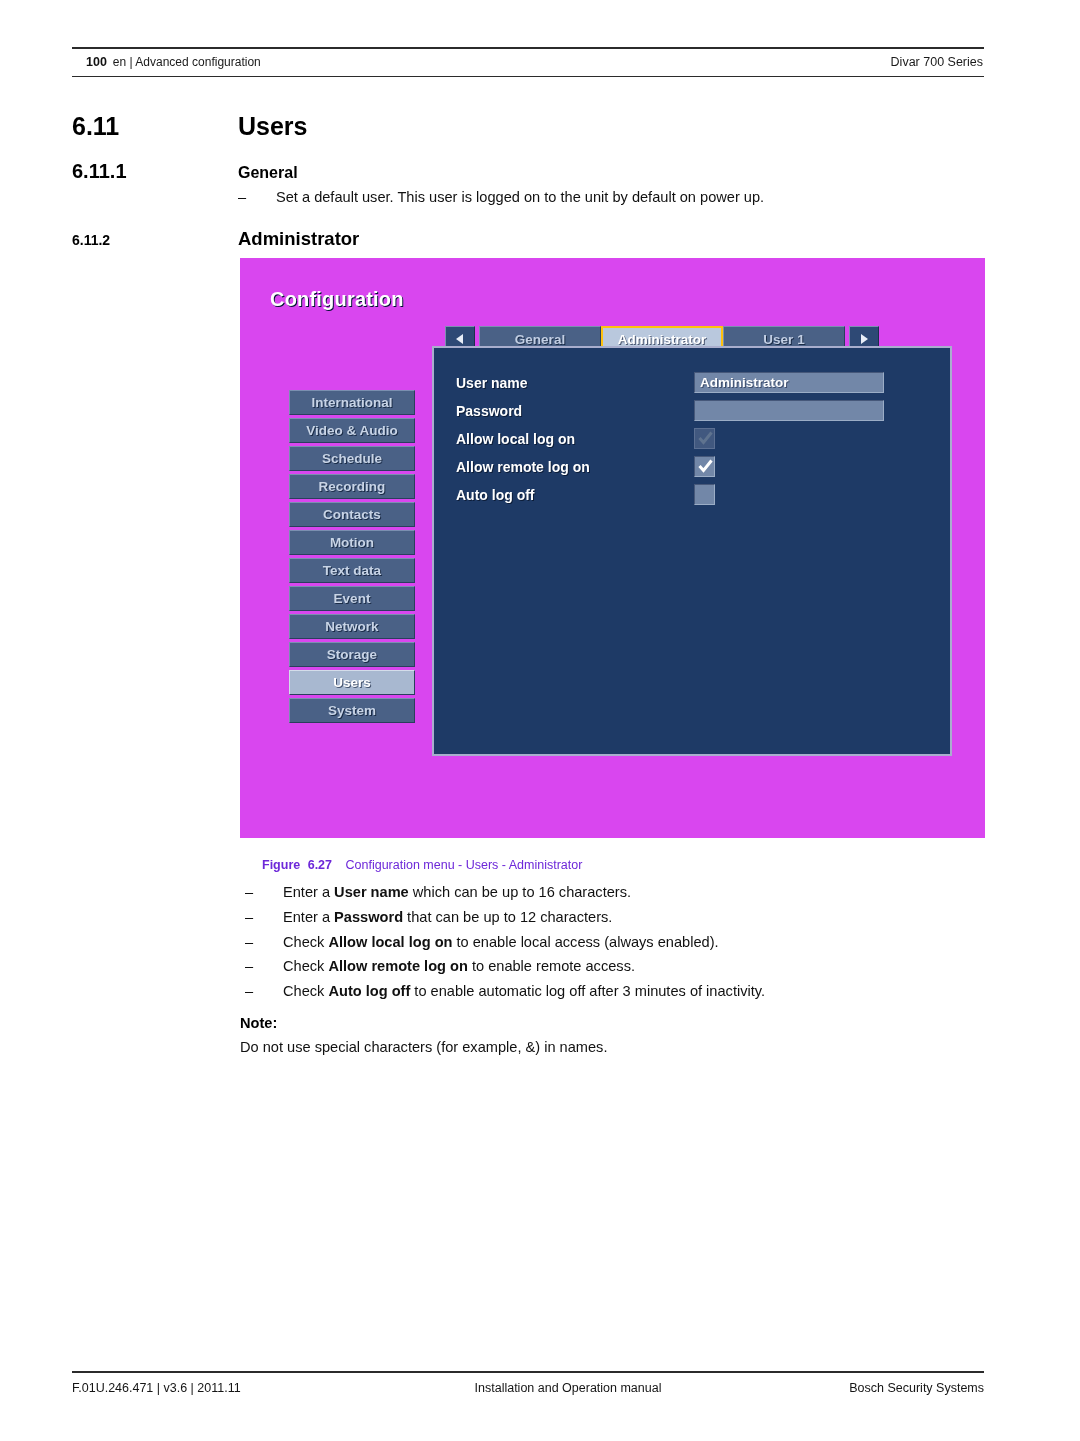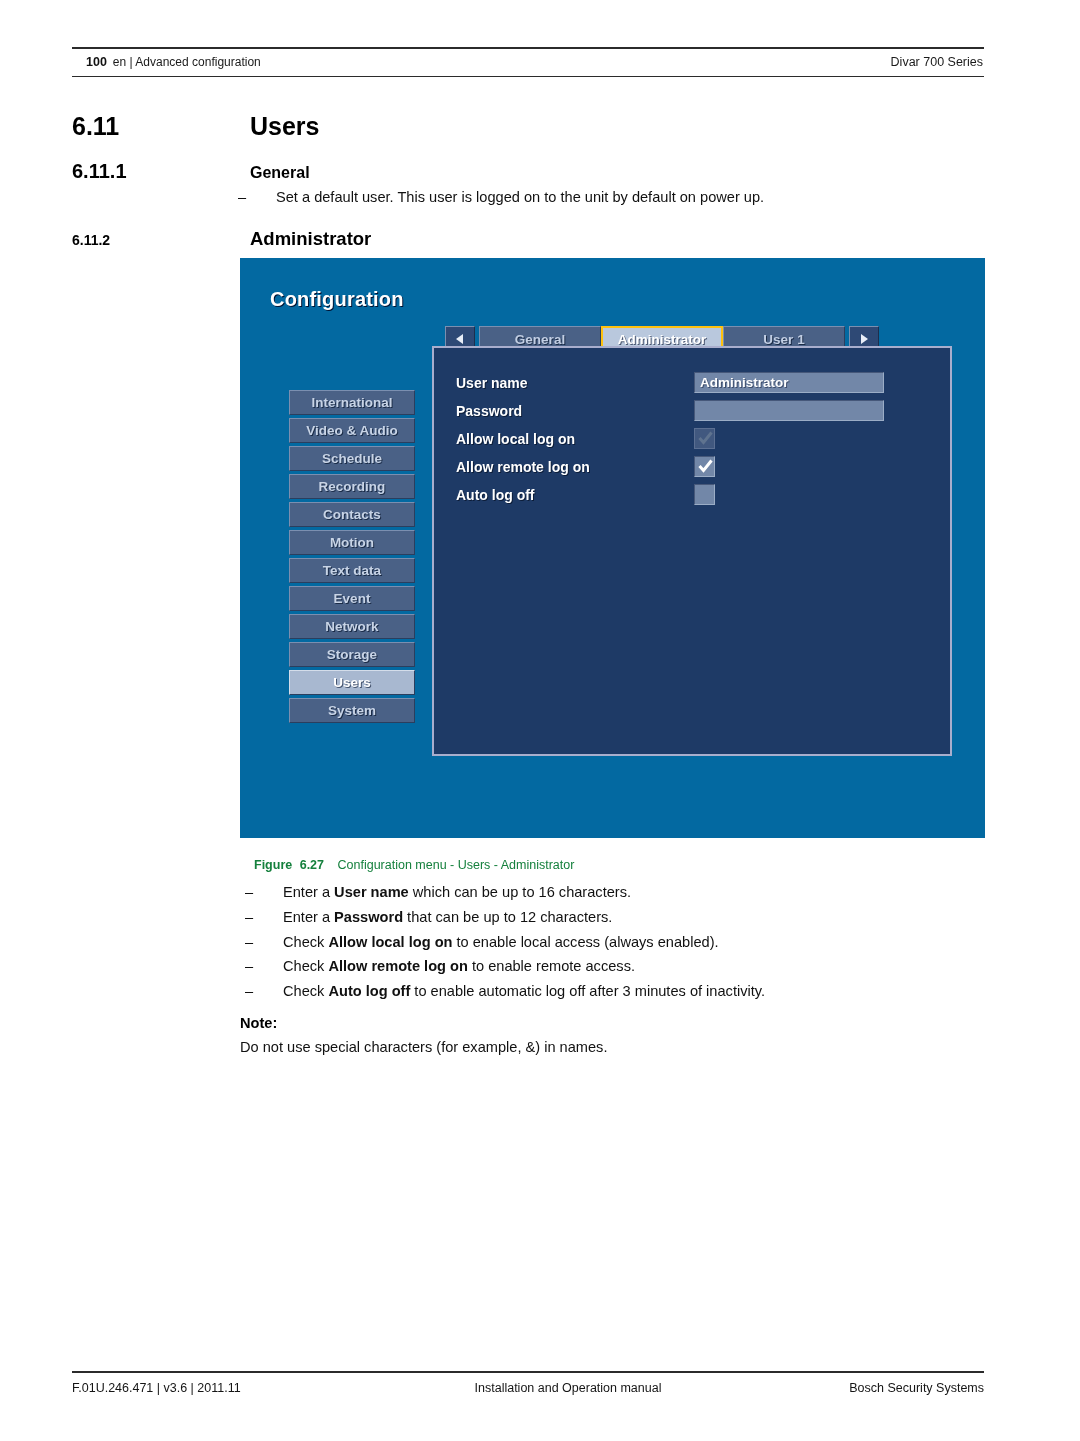--- a/index.html
+++ b/index.html
@@ -39,21 +39,20 @@
   .hdr .left  { display: flex; align-items: baseline; gap: 6px; margin-left: 13px; }
   .hdr .pageno { font-weight: bold; font-size: 12.5px; }
   .hdr .crumb  { font-size: 12px; color: #1a1a1a; text-align: center; }
   .hdr .right  { font-size: 12.5px; color: #1a1a1a; }
 
   
   .sec {
     position: absolute;
     display: flex;
     align-items: baseline;
-    gap: 12px;
   }
   .sec .num   { font-weight: bold; color: #000; }
   .sec .title { font-weight: bold; color: #000; }
 
   .sec-611      { left: 72px; top: 112px; }
   .sec-611 .num   { width: 166px; font-size: 25px; }
   .sec-611 .title { font-size: 25px; }
 
   .sec-6111     { left: 72px; top: 160px; }
   .sec-6111 .num   { width: 166px; font-size: 20px; }
@@ -77,21 +76,21 @@
 
   .gen-bullet { position: absolute; left: 238px; top: 185px; width: 700px; }
 
   
   .shot {
     position: absolute;
     left: 240px;
     top: 258px;
     width: 745px;
     height: 580px;
-    background: #0369a1;
+    background: #d946ef;
   }
   .shot .cfg-title {
     position: absolute;
     left: 30px;
     top: 30px;
     font-size: 20px;
     font-weight: bold;
     color: #ffffff;
     text-shadow: 1px 1px 0 #001232;
     letter-spacing: 0.2px;
@@ -264,24 +263,24 @@
     color: #ffffff;
     text-shadow: 1px 1px 0 #3f4c65;
     border-top-color: #c4d0e2;
     border-left-color: #c4d0e2;
     outline: 1px solid #d8e0ee;
   }
 
   
   .figcap {
     position: absolute;
-    left: 254px;
+    left: 262px;
     top: 858px;
     font-size: 12.5px;
-    color: #15803d;
+    color: #6d28d9;
   }
   .figcap b { font-weight: bold; }
 
   
   .bullets {
     position: absolute;
     left: 245px;
     top: 880px;
     width: 700px;
   }

